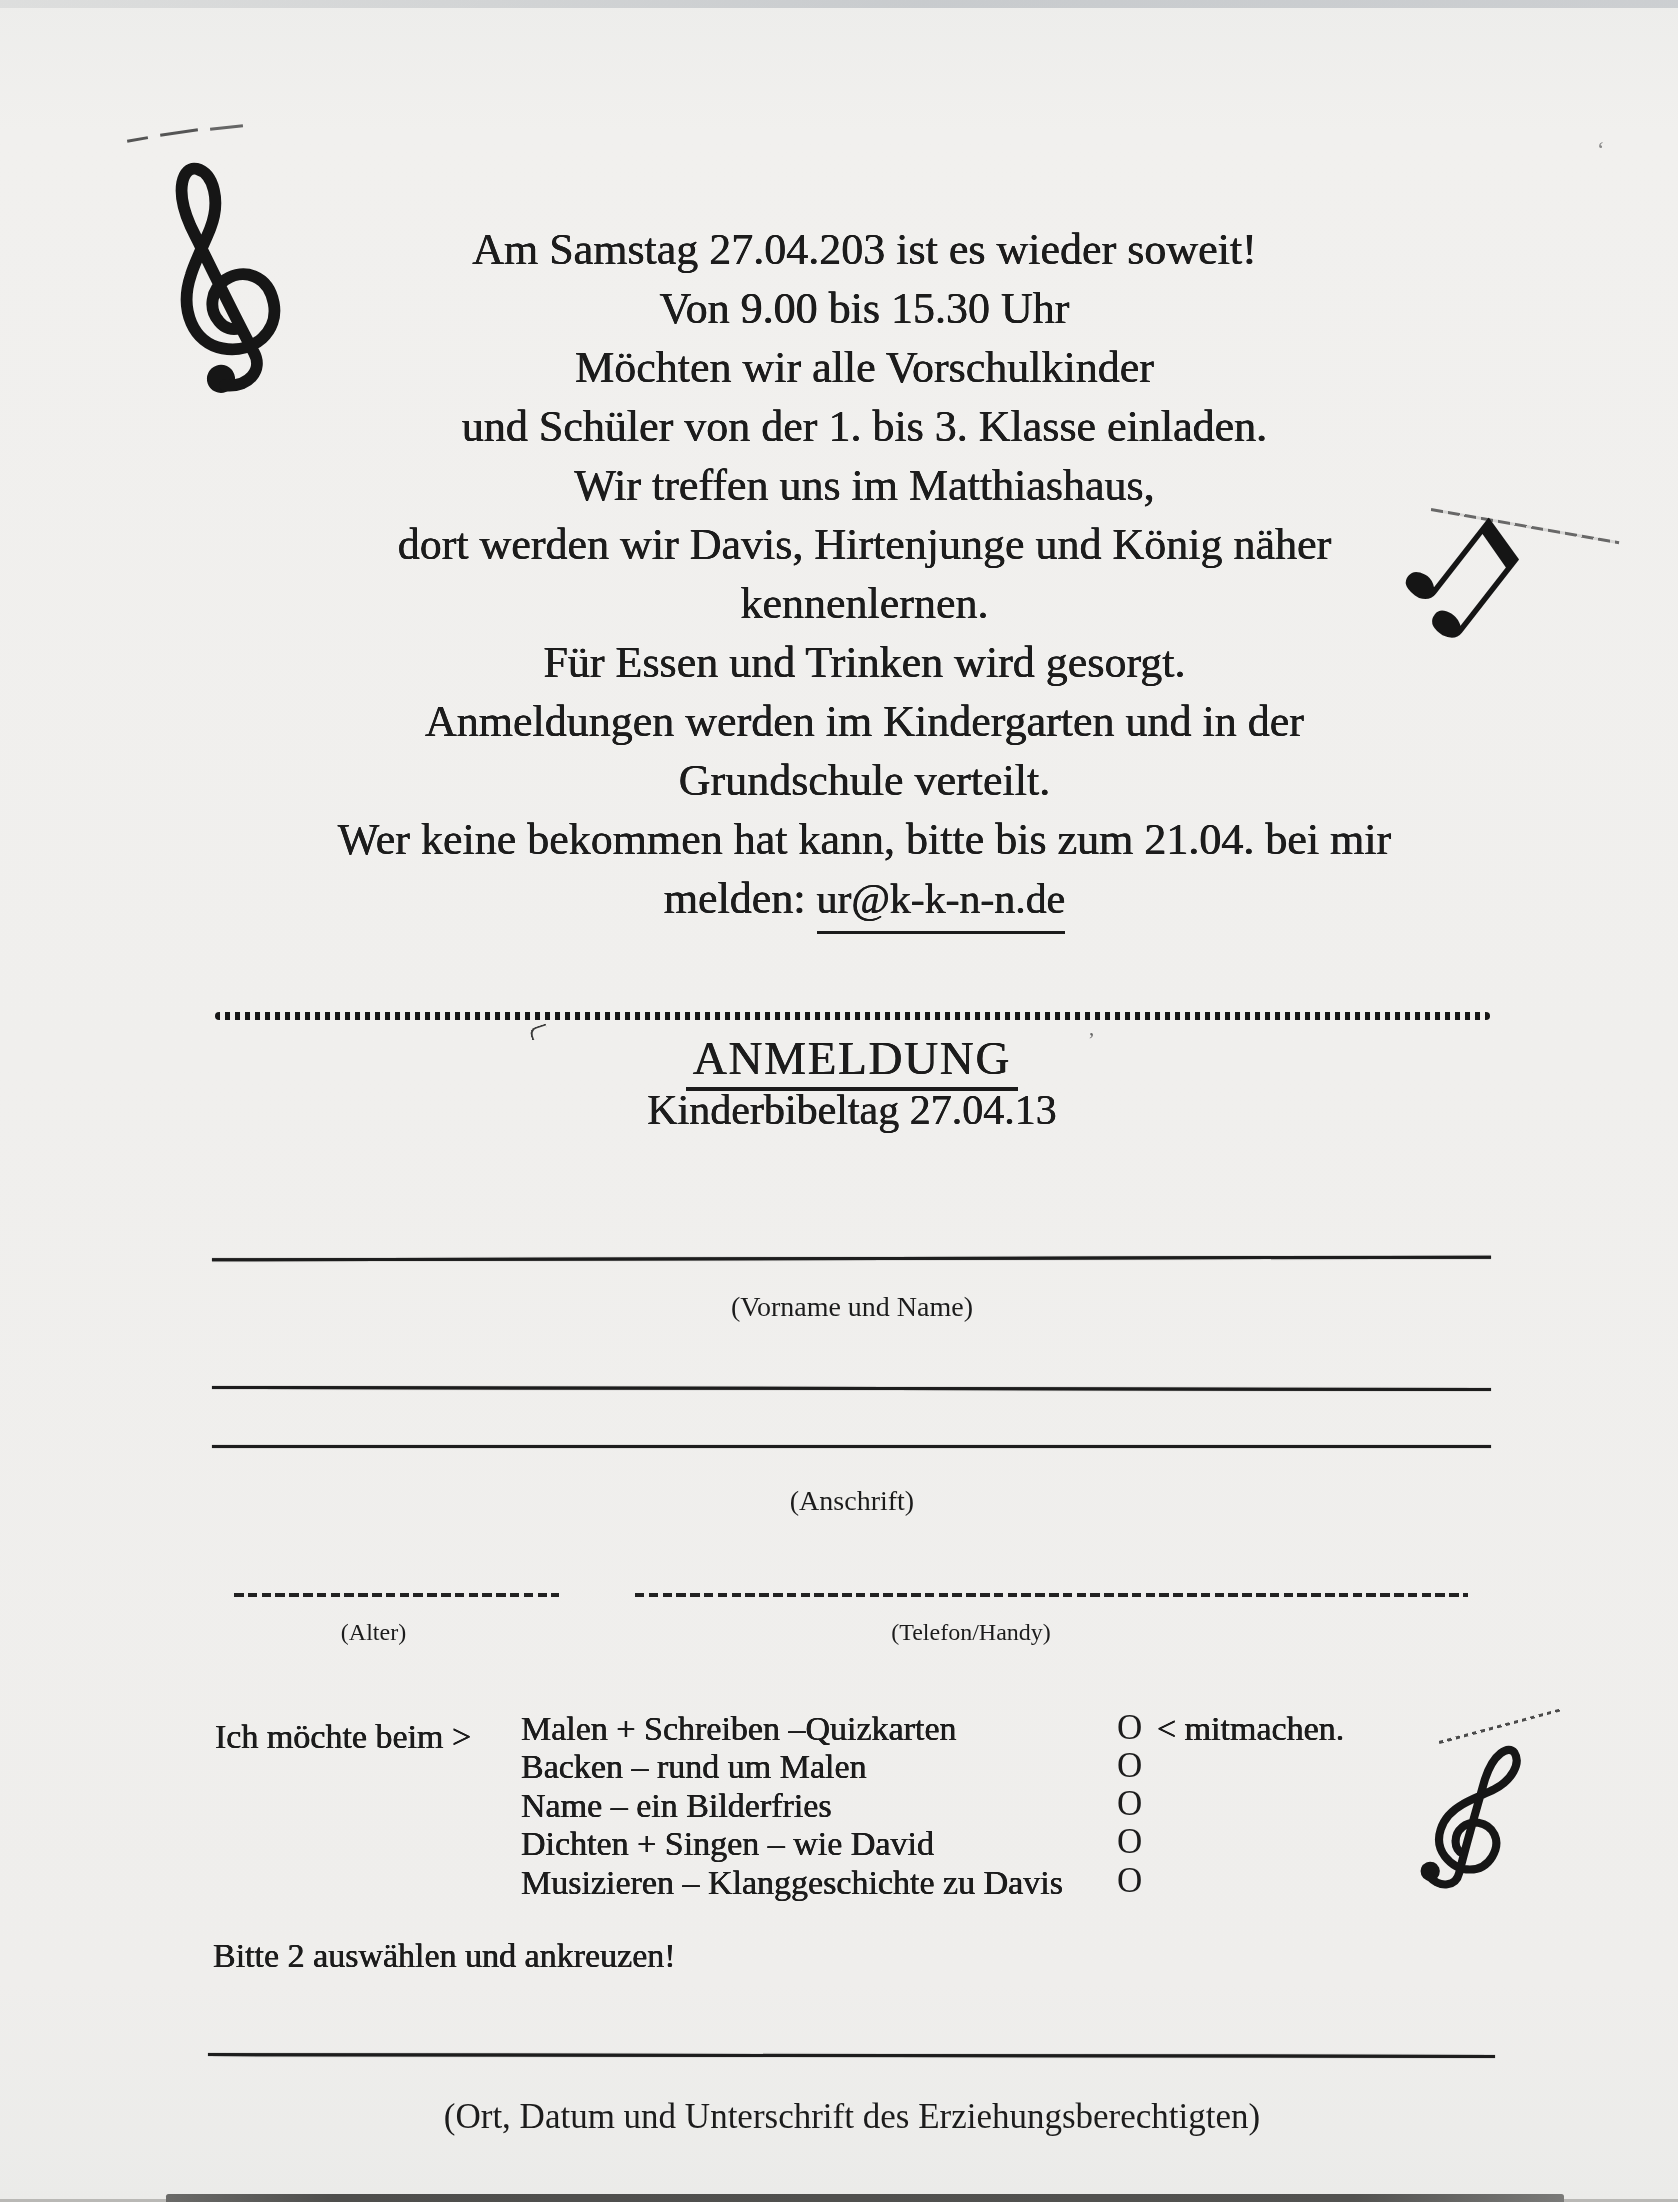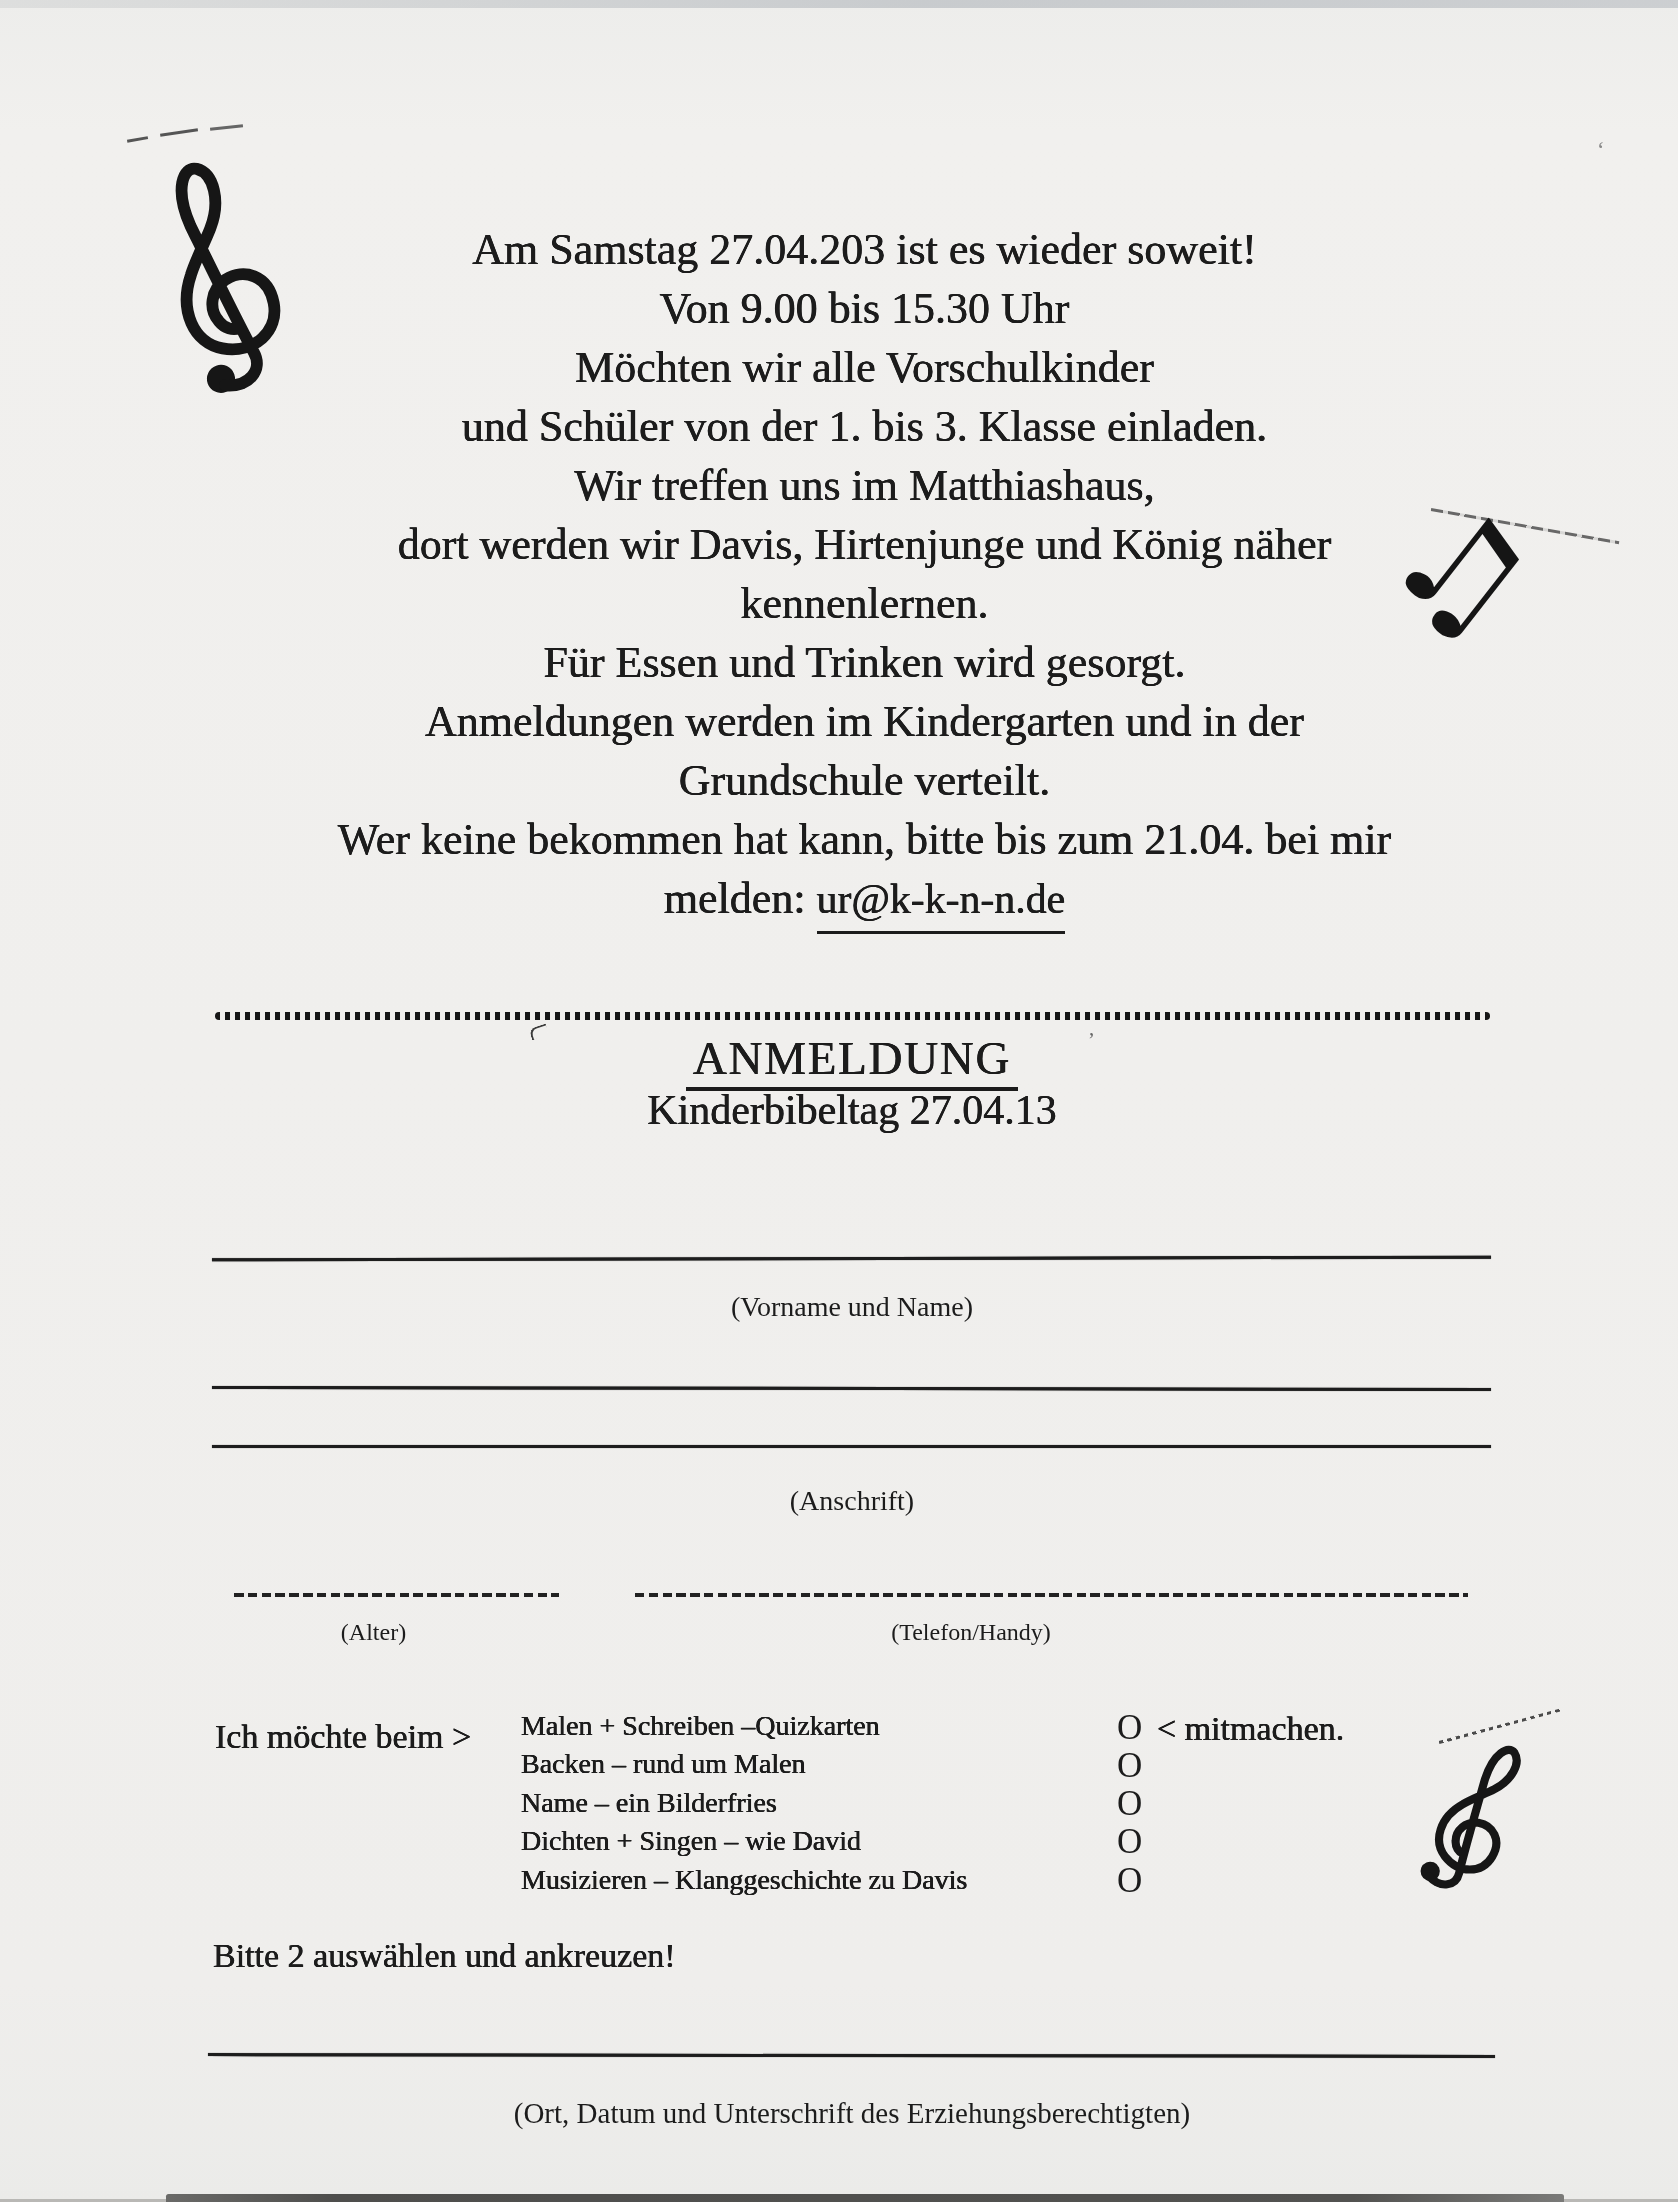--- a/index.html
+++ b/index.html
@@ -34,25 +34,25 @@
 
   
   .fline{position:absolute;height:3.4px;background:#1d1d1d;box-shadow:0 0 0.9px #1d1d1d;}
   .dashline{position:absolute;height:4.3px;
     background:repeating-linear-gradient(90deg,#222 0 9.5px,transparent 9.5px 13.8px);}
   .cap{font-size:28px;}
   .capbox{position:absolute;text-align:center;font-size:24px;}
 
   
   .prompt{position:absolute;left:215px;font-size:34px;white-space:nowrap;margin-top:8px;}
-  .act{position:absolute;left:521px;font-size:28px;white-space:nowrap;}
+  .act{position:absolute;left:521px;font-size:34px;white-space:nowrap;}
   .circ{position:absolute;left:1117px;font-size:35px;}
   .suffix{position:absolute;left:1157px;font-size:34px;white-space:nowrap;}
   .note{position:absolute;left:213px;top:1937px;font-size:34px;}
-  .sig{top:2097px;font-size:29px;}
+  .sig{top:2097px;font-size:35px;}
 
   
   .top-band{position:absolute;left:0;top:0;width:100%;height:7.7px;
     background:linear-gradient(90deg,rgba(150,155,160,.18),rgba(140,148,158,.38) 55%,rgba(135,143,155,.32));}
   .bottom-light{position:absolute;left:0;bottom:0;width:100%;height:4.3px;background:#b9b8b5;}
   .bottom-dark{position:absolute;left:166px;bottom:0;width:1398px;height:9.5px;border-radius:2.6px 2.6px 0 0;
     background:linear-gradient(90deg,#6a6a68,#4e4e4c 12%,#525250 85%,#7a7a78);}
   .scratch{position:absolute;left:1431px;top:508px;width:191px;height:2.6px;
     transform:rotate(10deg);transform-origin:left center;
     background:repeating-linear-gradient(90deg,rgba(70,70,70,.8) 0 12px,rgba(70,70,70,.15) 12px 17px);}

